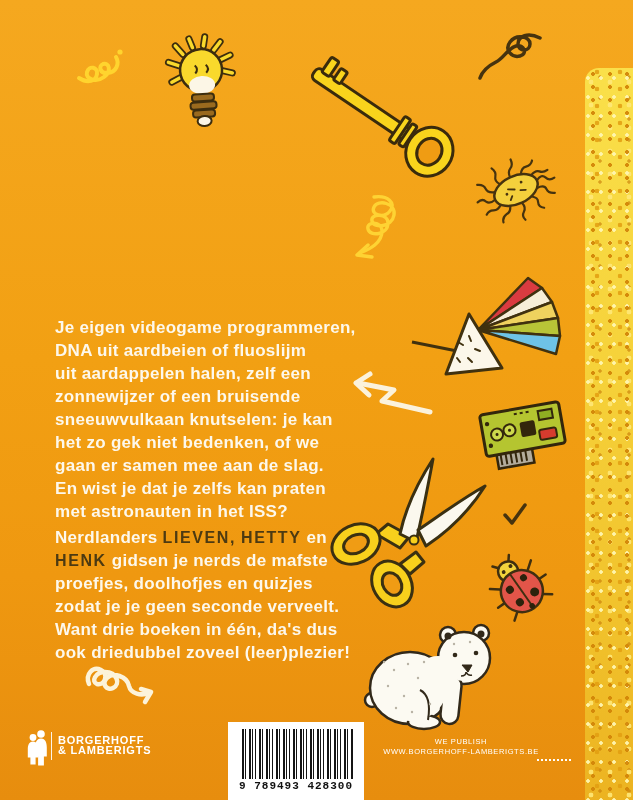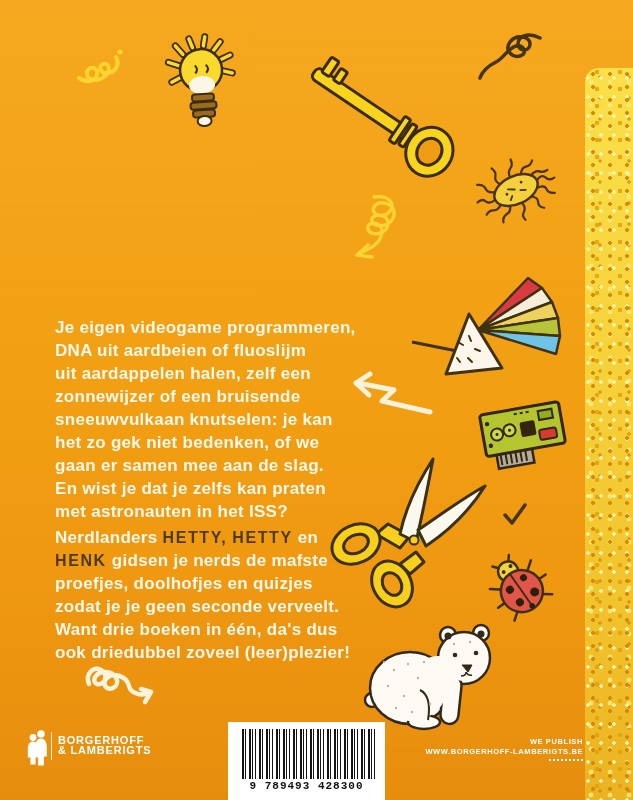--- a/index.html
+++ b/index.html
@@ -38,25 +38,25 @@
     position:absolute;left:0;bottom:-5px;color:#4c3a12;font-weight:700;
     font-size:46px;line-height:1;letter-spacing:-1px;white-space:nowrap;
     transform:scaleX(.5);transform-origin:0 100%;
   }
 
   
   #publisher-logo{left:26px;top:729px;}
   #logo-divider{left:51px;top:732px;width:1px;height:28px;background:rgba(255,255,255,.9);}
   #publisher-name{left:58px;top:736px;color:#fff;font-size:11px;font-weight:700;
     letter-spacing:.8px;line-height:9.5px;white-space:pre-line;}
-  #footer-right{right:50px;top:737px;width:220px;text-align:right;color:#fff;
-    font-size:7.5px;font-weight:700;letter-spacing:.6px;line-height:9.5px;}
+  #footer-right{right:62px;top:737px;width:220px;text-align:center;color:#fff;
+    font-size:7.5px;font-weight:400;letter-spacing:.6px;line-height:9.5px;}
   #footer-underline{margin:3px 0 0 auto;width:34px;border-bottom:2px dotted #fff;}
 
-  #barcode{left:228px;top:722px;width:157px;height:78px;background:#fff;}
+  #barcode{left:228px;top:722px;width:136px;height:78px;background:#fff;}
   #barcode .bars{
     margin:7px 10px 0 14px;height:50px;
     background:repeating-linear-gradient(90deg,
       #141414 0 2px,#fff 2px 3px,#141414 3px 4px,#fff 4px 7px,
       #141414 7px 9px,#fff 9px 10px,#141414 10px 11px,#fff 11px 13px,
       #141414 13px 14px,#fff 14px 17px);
   }
   #barcode .num{
     margin-top:1px;text-align:center;color:#111;
     font-family:"Liberation Mono",monospace;font-size:11px;letter-spacing:1px;font-weight:700;
@@ -290,21 +290,21 @@
 uit aardappelen halen, zelf een
 zonnewijzer of een bruisende
 sneeuwvulkaan knutselen: je kan
 het zo gek niet bedenken, of we
 gaan er samen mee aan de slag.
 En wist je dat je zelfs kan praten
 met astronauten in het ISS?</span>
   </div>
 
   <div id="para-nerds" class="abs para">
-    <span>Nerdlanders </span><span class="dark-name">HETTY,</span><span> </span><span class="dark-name">HETTY</span><span> en
+    <span>Nerdlanders </span><span class="dark-name">LIEVEN,</span><span> </span><span class="dark-name">HETTY</span><span> en
 </span><span class="dark-name">HENK</span><span> gidsen je nerds de mafste
 proefjes, doolhofjes en quizjes
 zodat je je geen seconde verveelt.
 Want drie boeken in één, da's dus
 ook driedubbel zoveel (leer)plezier!</span>
   </div>
 
   <svg id="publisher-logo" class="abs" width="22" height="38" viewBox="0 0 22 38">
     <g fill="#fff">
       <circle cx="7" cy="8.5" r="3.4"></circle>

